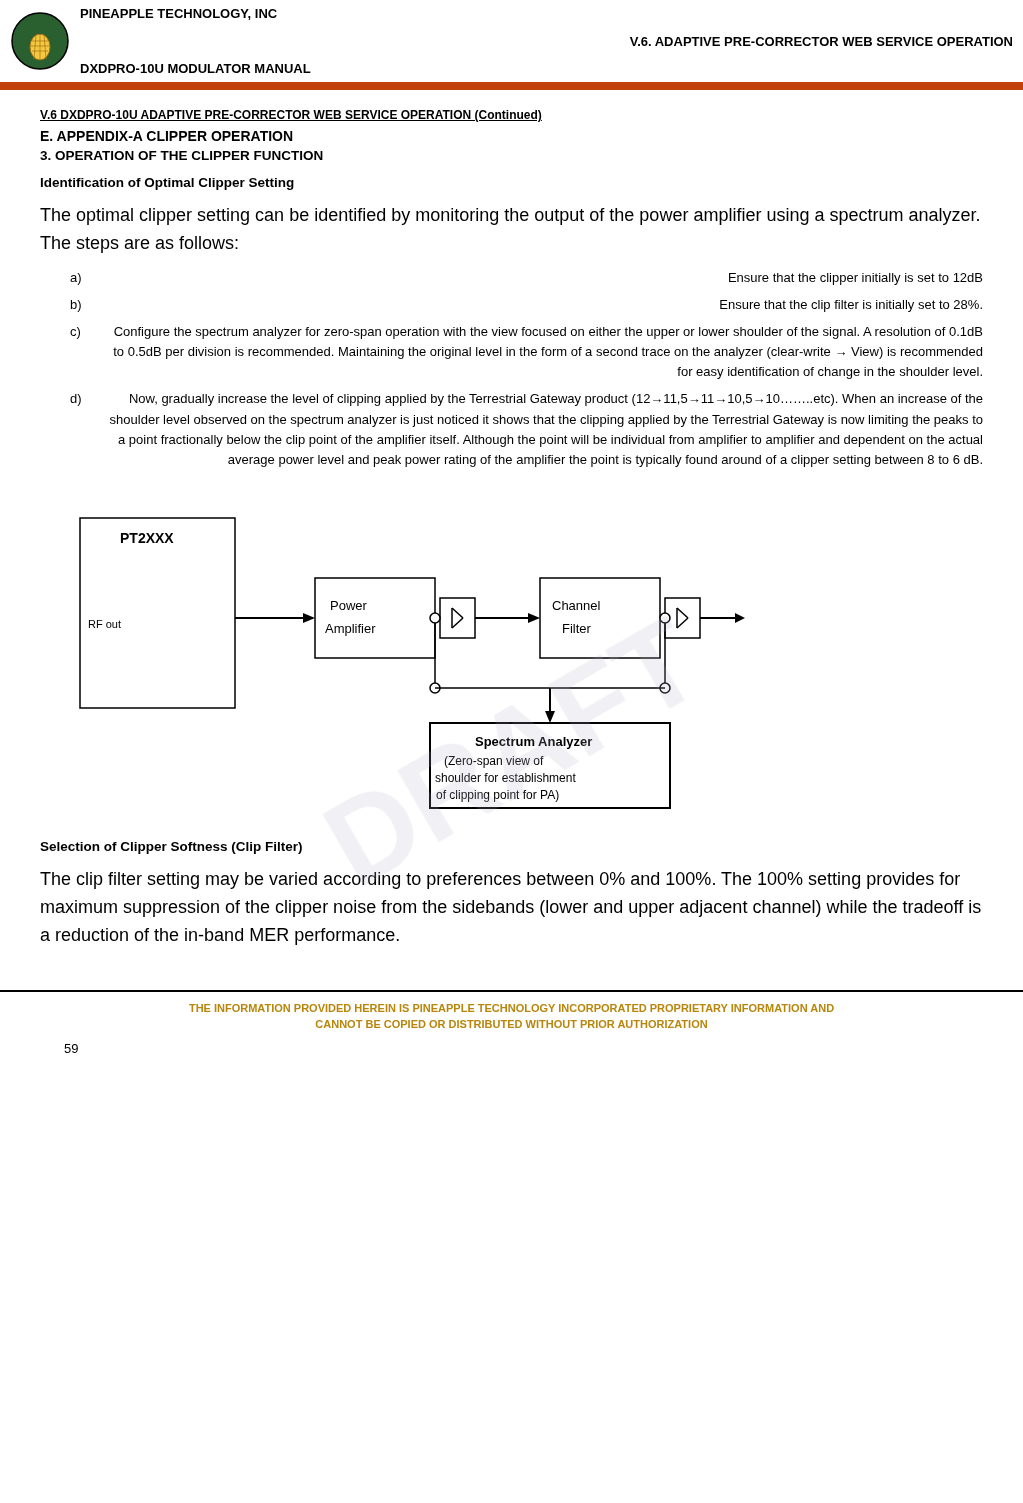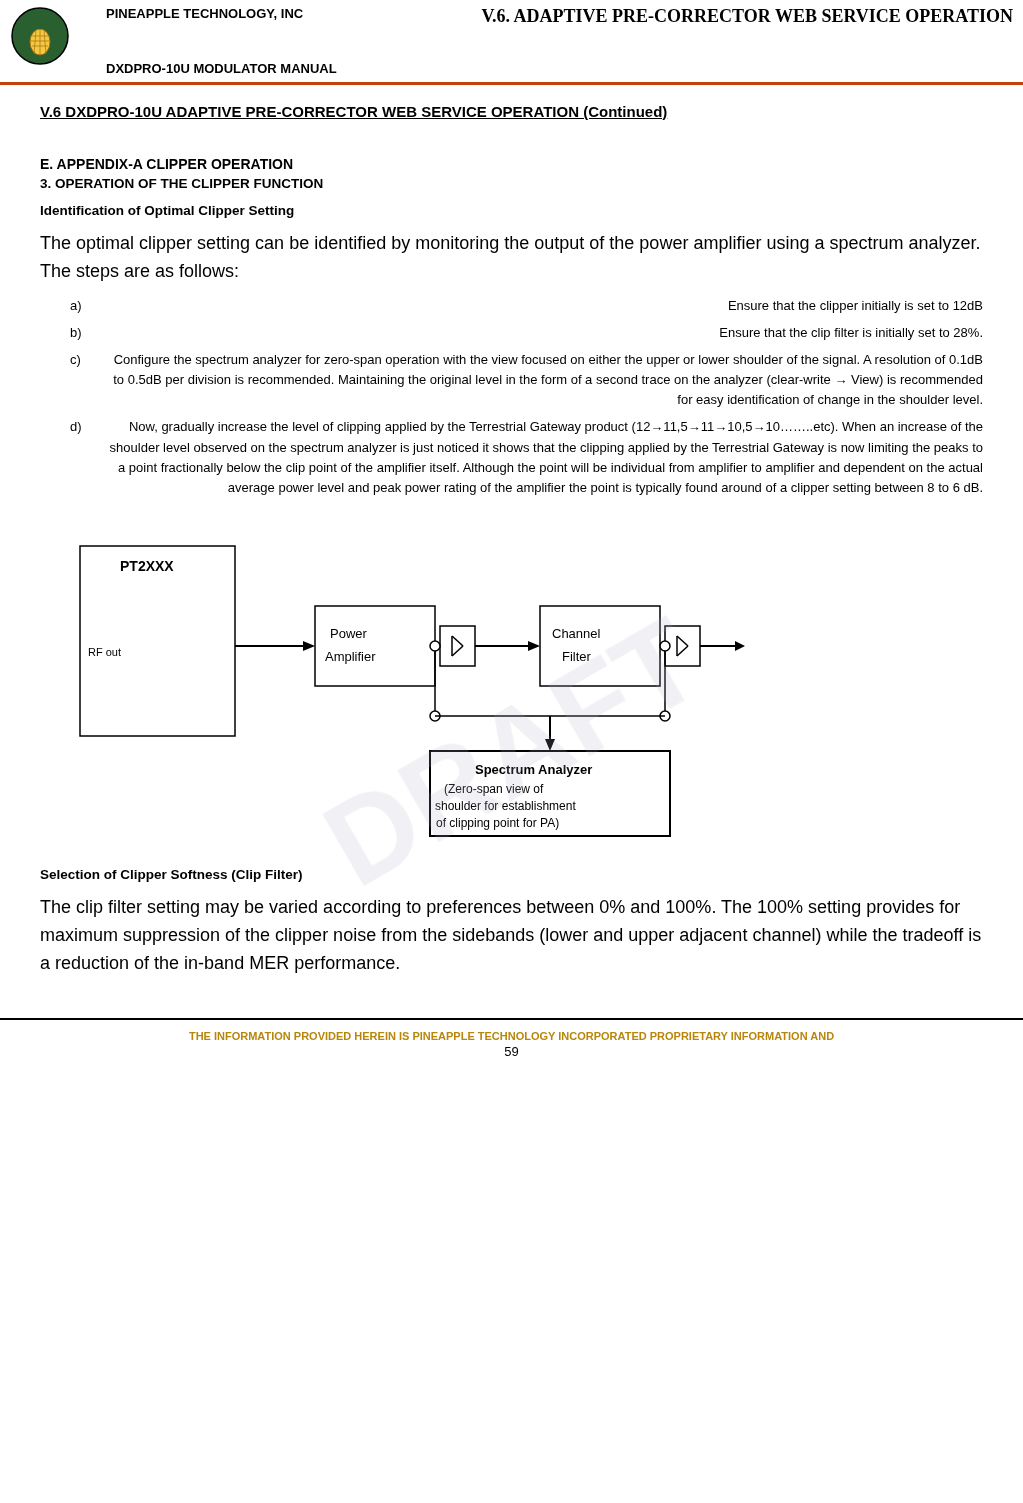--- a/index.html
+++ b/index.html
@@ -8,24 +8,23 @@
       font-size: 13px;
       background: #fff;
       color: #000;
       width: 1023px;
       min-height: 1503px;
     }
 
     
     .header {
       display: flex;
-      align-items: flex-start;
-      border-bottom: 3px solid #c2410c;
+      align-items: center;
+      border-bottom: 8px solid #c2410c;
       padding: 6px 10px 6px 10px;
-      gap: 26px;
     }
     .header-logo {
       width: 60px;
       height: 60px;
       flex-shrink: 0;
     }
     .header-text {
       display: flex;
       flex-direction: column;
       flex: 1;
@@ -34,36 +33,35 @@
     .header-company {
       font-size: 13px;
       font-weight: bold;
     }
     .header-manual {
       font-size: 13px;
       font-weight: bold;
       margin-top: 40px;
     }
     .header-right {
-      font-size: 18px;
+      font-size: 13px;
       font-weight: bold;
       text-align: right;
-      font-family: Liberation Serif, serif;
     }
 
     
     .main-content {
       padding: 18px 40px 10px 40px;
     }
 
     .page-title {
-      font-size: 15px;
+      font-size: 12px;
       font-weight: bold;
       text-decoration: underline;
-      margin-bottom: 36px;
+      margin-bottom: 6px;
     }
 
     .section-heading {
       font-size: 14px;
       font-weight: bold;
       margin-bottom: 4px;
     }
 
     .sub-heading {
       font-size: 13.5px;
@@ -129,23 +127,22 @@
 
     .footer-text {
       font-size: 11px;
       font-weight: bold;
       color: #b8860b;
       text-align: center;
       line-height: 1.5;
     }
 
     .footer-page {
-      text-align: center;
-      font-size: 13px;
-      margin-top: 0;
+      font-size: 13px;
+      margin-top: 8px;
     }
   </style>
 </head>
 <body>
 
 <div class="draft-watermark">DRAFT</div>
 
 <div class="header">
 
   <svg class="header-logo" viewBox="0 0 60 60" xmlns="http://www.w3.org/2000/svg">
@@ -264,14 +261,15 @@
 
   <div class="sub-heading">
     <span>Selection of Clipper Softness (Clip Filter)</span>
   </div>
   <p class="body-text">The clip filter setting may be varied according to preferences between 0% and 100%. The 100% setting provides for maximum suppression of the clipper noise from the sidebands (lower and upper adjacent channel) while the tradeoff is a reduction of the in-band MER performance.</p>
 
 </div>
 
 <div class="footer">
   <div class="footer-text">THE INFORMATION PROVIDED HEREIN IS PINEAPPLE TECHNOLOGY INCORPORATED PROPRIETARY INFORMATION AND</div>
+  <div class="footer-text">CANNOT BE COPIED OR DISTRIBUTED WITHOUT PRIOR AUTHORIZATION</div>
   <div class="footer-page">59</div>
 </div>
 
 </body></html>

